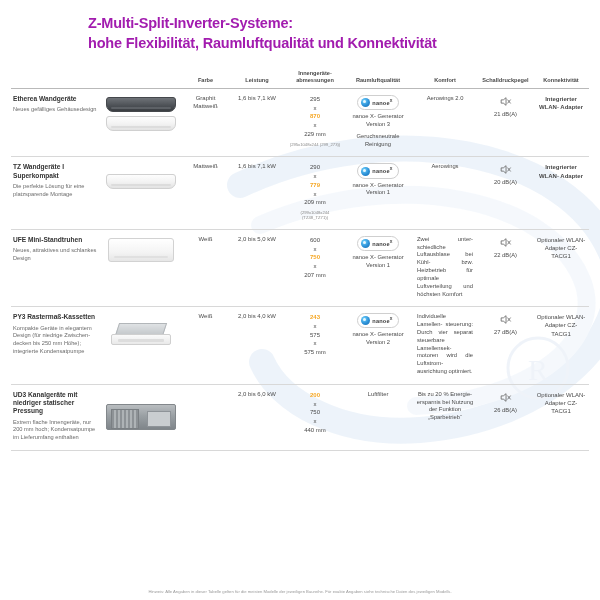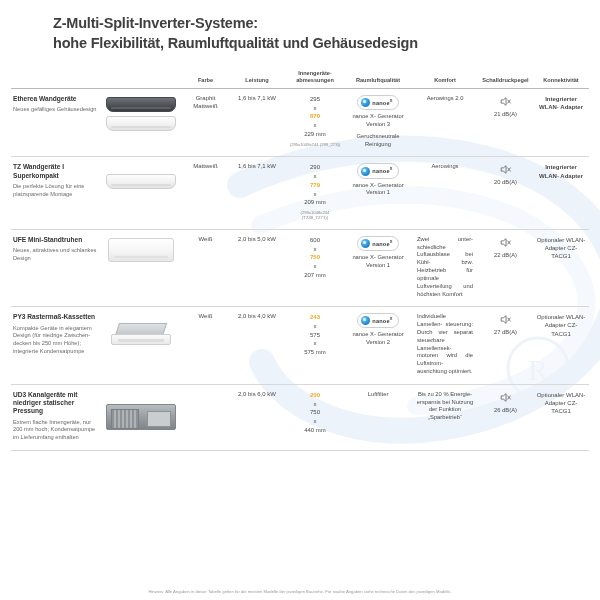--- a/index.html
+++ b/index.html
@@ -25,25 +25,25 @@
     width: 420px;
     height: 330px;
     pointer-events: none;
     z-index: 0;
     opacity: 0.55;
   }
   .content { position: relative; z-index: 2; }
 
   h1.title {
     margin: 0;
-    padding: 14px 0 4px 53px;
+    padding: 14px 0 4px 88px;
     font-size: 14.5px;
     line-height: 1.35;
     font-weight: bold;
-    color: #404040;
+    color: #a21caf;
     letter-spacing: -0.2px;
   }
   h1.title .l2 { display: block; }
 
   table.spec {
     width: 578px;
     margin: 10px 0 0 11px;
     border-collapse: collapse;
     table-layout: fixed;
   }
@@ -212,21 +212,21 @@
   <svg class="watermark" viewBox="0 0 420 330" aria-hidden="true">
     <path d="M20 55 C 170 -15, 350 20, 392 125 C 420 200, 330 290, 200 300 C 120 306, 60 272, 42 232" fill="none" stroke="#dfeaf6" stroke-width="26" stroke-linecap="round"></path>
     <path d="M40 95 C 180 35, 330 70, 362 150 C 388 215, 300 272, 196 276" fill="none" stroke="#eef4fb" stroke-width="18" stroke-linecap="round"></path>
     <circle cx="318" cy="238" r="30" fill="none" stroke="#e3ebf5" stroke-width="3"></circle>
     <text x="318" y="250" text-anchor="middle" font-size="30" fill="#e3ebf5" font-family="Liberation Serif, serif">R</text>
   </svg>
 
   <div class="content">
     <h1 class="title">
       <span>Z-Multi-Split-Inverter-Systeme:</span>
-      <span class="l2">hohe Flexibilität, Raumluftqualität und Gehäusedesign</span>
+      <span class="l2">hohe Flexibilität, Raumluftqualität und Konnektivität</span>
     </h1>
 
     <table class="spec">
       <colgroup>
         <col class="c-prod">
           <col class="c-color">
           <col class="c-power">
           <col class="c-dims">
         <col class="c-air">
           <col class="c-comf">

